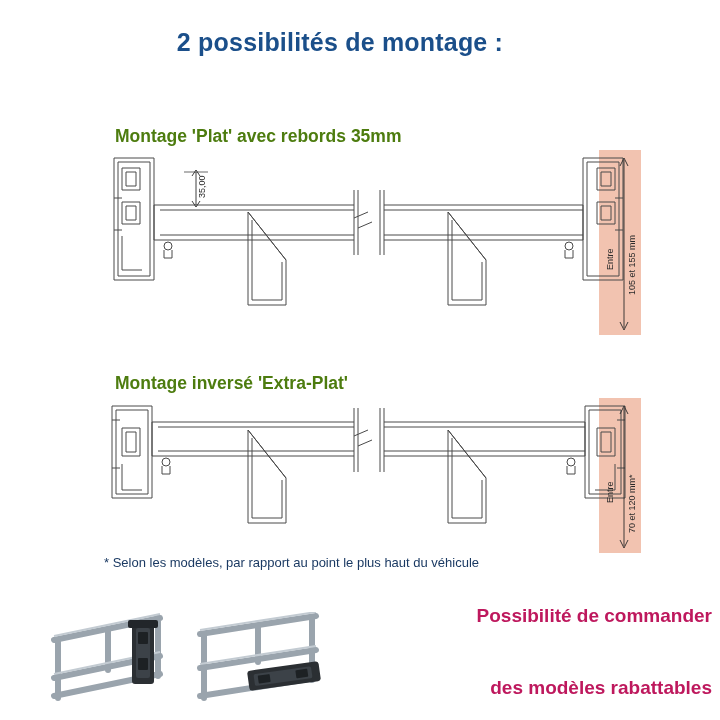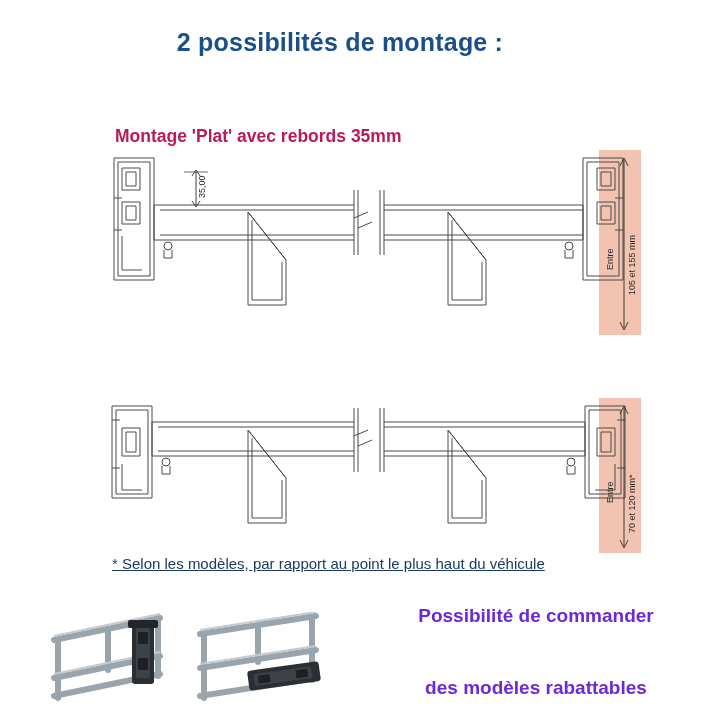--- a/index.html
+++ b/index.html
@@ -29,21 +29,21 @@
     text-align: center;
     font-size: 25px;
     font-weight: bold;
     color: #1b4f8a;
     letter-spacing: 0.2px;
   }
   .section-title {
     position: absolute;
     font-size: 17.5px;
     font-weight: bold;
-    color: #be185d;
+    color: #4d7c0f;
   }
   #title-plat { top: 126px; left: 115px; }
   #title-extraplat { top: 373px; left: 115px; }
 
   
   .diagram {
     position: absolute;
     background: #ffffff;
   }
   #diagram-plat {
@@ -57,45 +57,44 @@
     left: 96px;
     width: 545px;
     height: 160px;
   }
   .diagram svg { display: block; }
 
   
   .footnote {
     position: absolute;
     top: 555px;
-    left: 112px;
-    font-size: 15px;
+    left: 104px;
+    font-size: 13px;
     color: #1b3a63;
     font-weight: normal;
-    text-decoration: underline;
   }
 
   
   .photo {
     position: absolute;
     overflow: hidden;
     background: #ffffff;
   }
   #photo-left { top: 600px; left: 48px; width: 150px; height: 108px; }
   #photo-right { top: 612px; left: 196px; width: 150px; height: 96px; }
 
   
   .option-text {
     position: absolute;
     left: 360px;
     width: 352px;
-    text-align: center;
+    text-align: right;
     font-size: 19px;
     font-weight: bold;
-    color: #6d28d9;
+    color: #be185d;
     line-height: 1.42;
   }
   #option-line1 { top: 603px; }
   #option-line2 { top: 639px; }
   #option-line3 { top: 675px; }
 
   .vtext {
     font-size: 9px;
     fill: #2a2a2a;
   }
@@ -169,20 +168,21 @@
       <g stroke="#2a2a2a" stroke-width="0.9" fill="none">
         <path d="M528 10 L528 178"></path>
         <path d="M524 16 L528 8 L532 16"></path>
         <path d="M524 172 L528 180 L532 172"></path>
       </g>
       <text class="vtext" x="517" y="120" transform="rotate(-90 517 120)" text-anchor="start" font-size="9.5" fill="#1a1a1a" font-family="Liberation Sans, sans-serif">Entre</text>
       <text class="vtext" x="539" y="145" transform="rotate(-90 539 145)" text-anchor="start" font-size="9.5" fill="#1a1a1a" font-family="Liberation Sans, sans-serif">105 et 155 mm</text>
     </svg>
   </div>
 
+  <div class="section-title" id="title-extraplat">Montage inversé 'Extra-Plat'</div>
 
   <div class="diagram" id="diagram-extraplat">
     <svg width="545" height="160" viewBox="0 0 545 160" xmlns="http://www.w3.org/2000/svg">
       <rect x="503" y="0" width="42" height="155" fill="#f2c3b0"></rect>
 
       <g stroke="#4a4a4a" fill="none" stroke-width="1">
 
         <path d="M16 8 L16 100 L56 100 L56 8 Z"></path>
         <path d="M20 12 L20 96 L52 96 L52 12 Z"></path>
         <path d="M26 30 L26 58 L44 58 L44 30 Z"></path>

